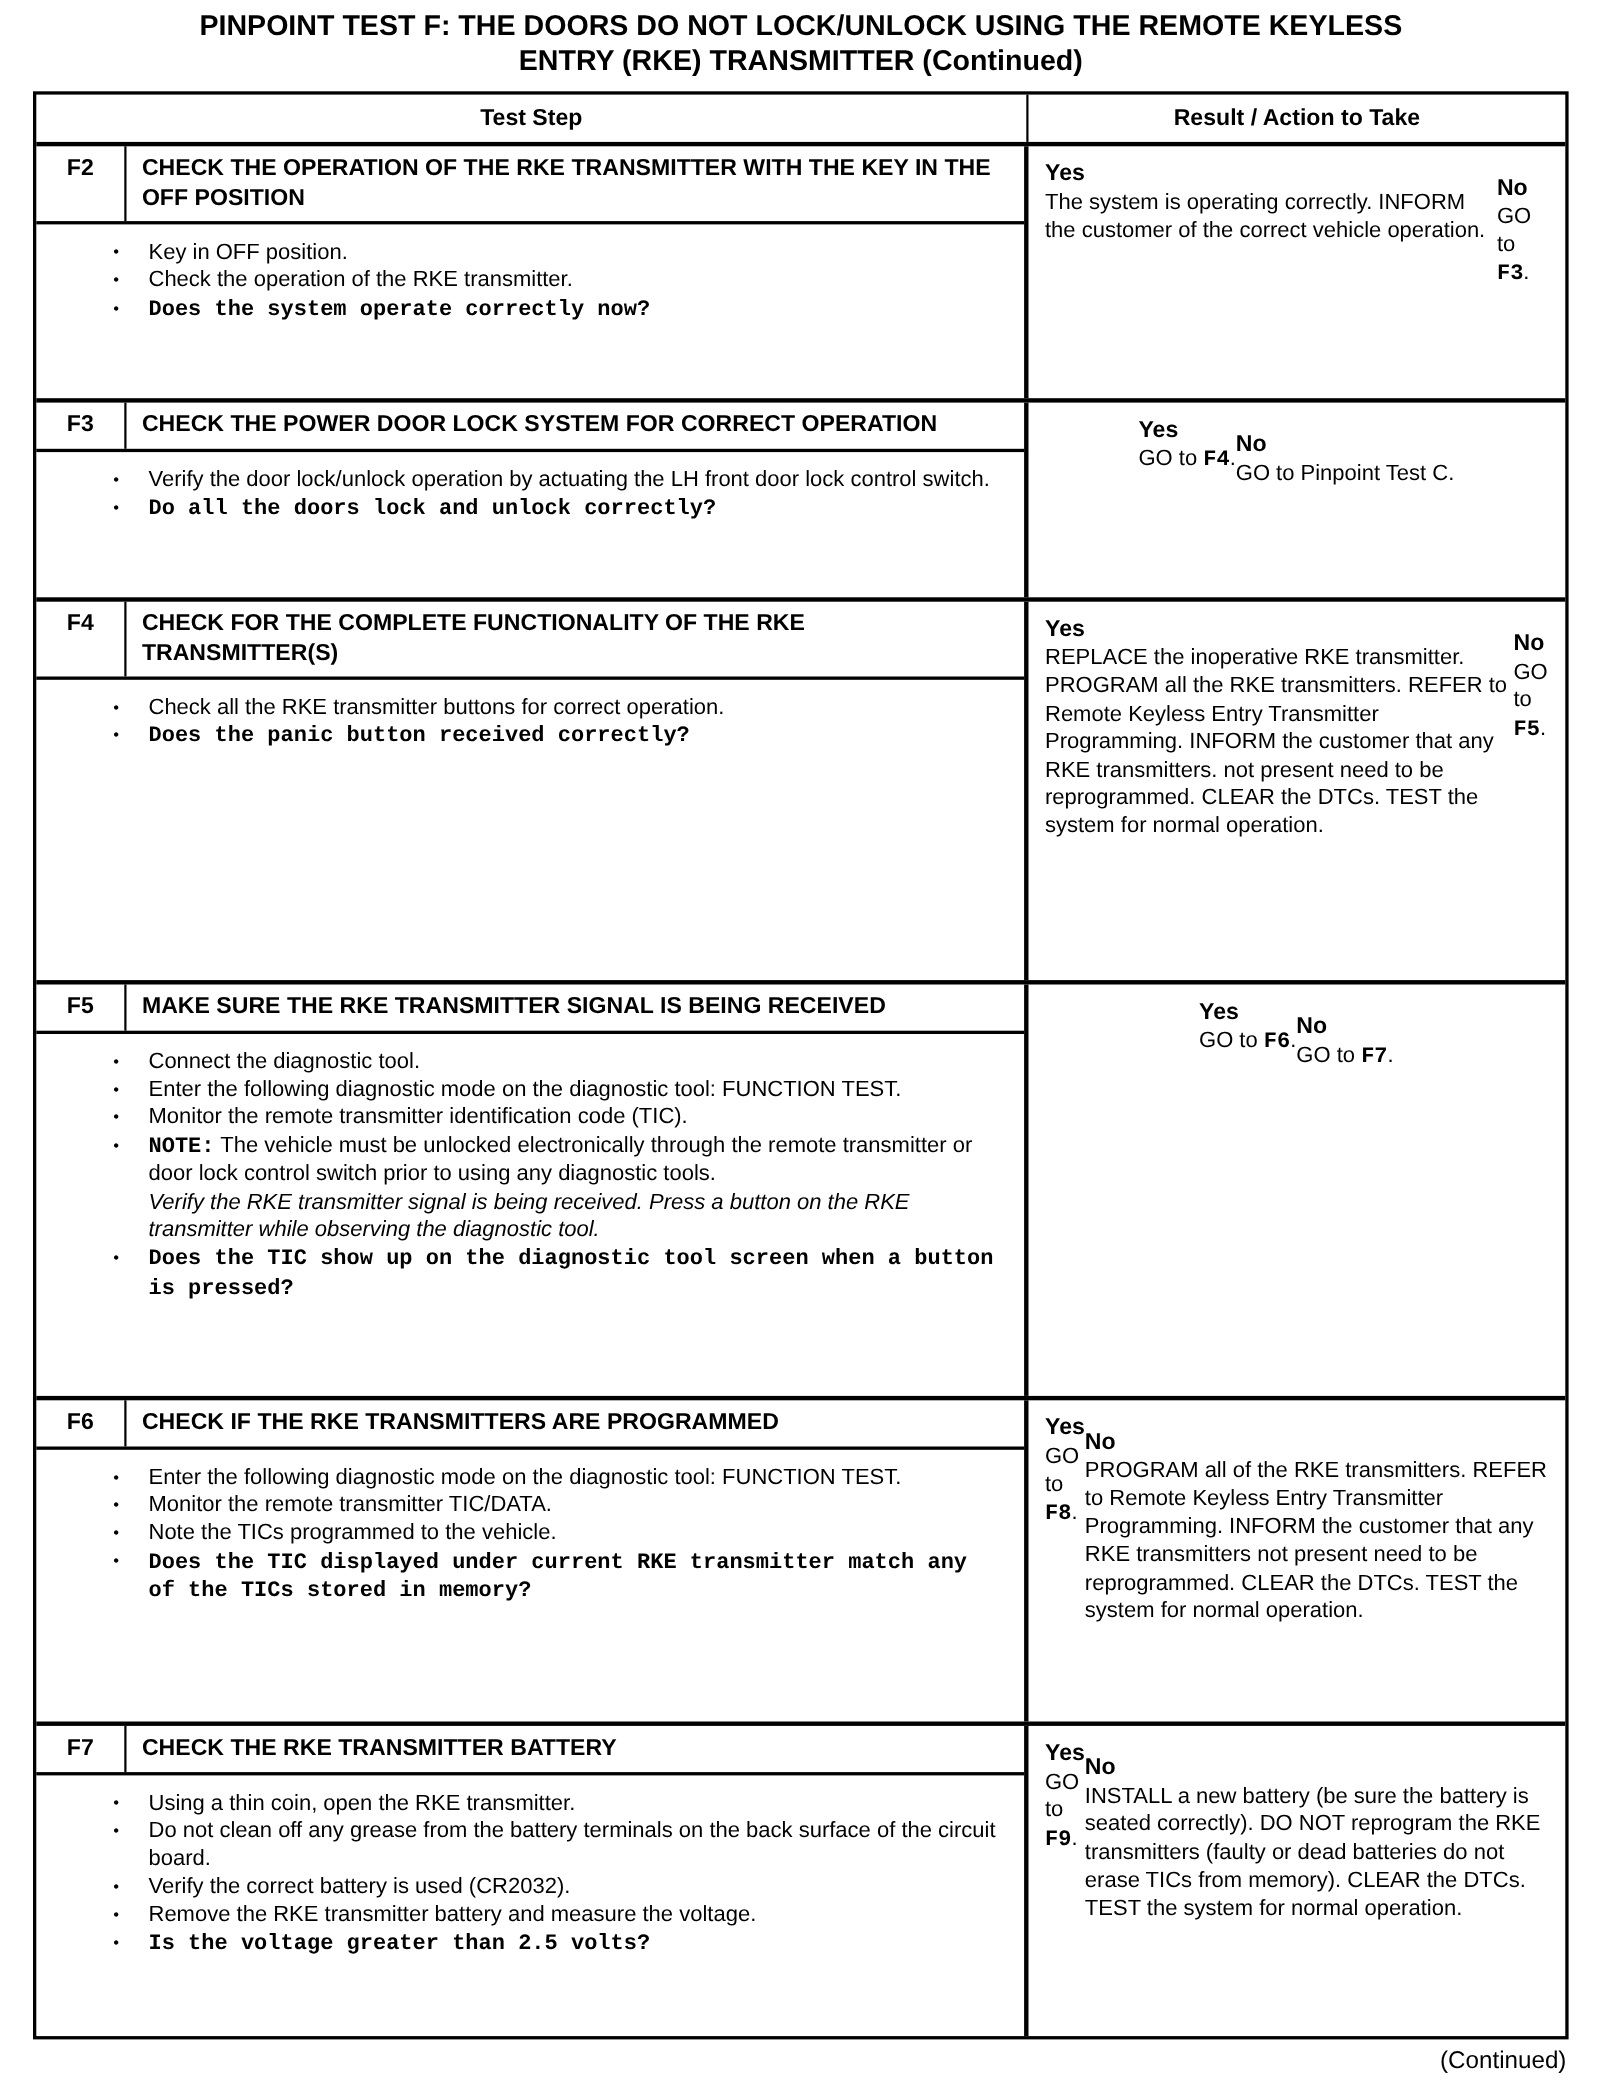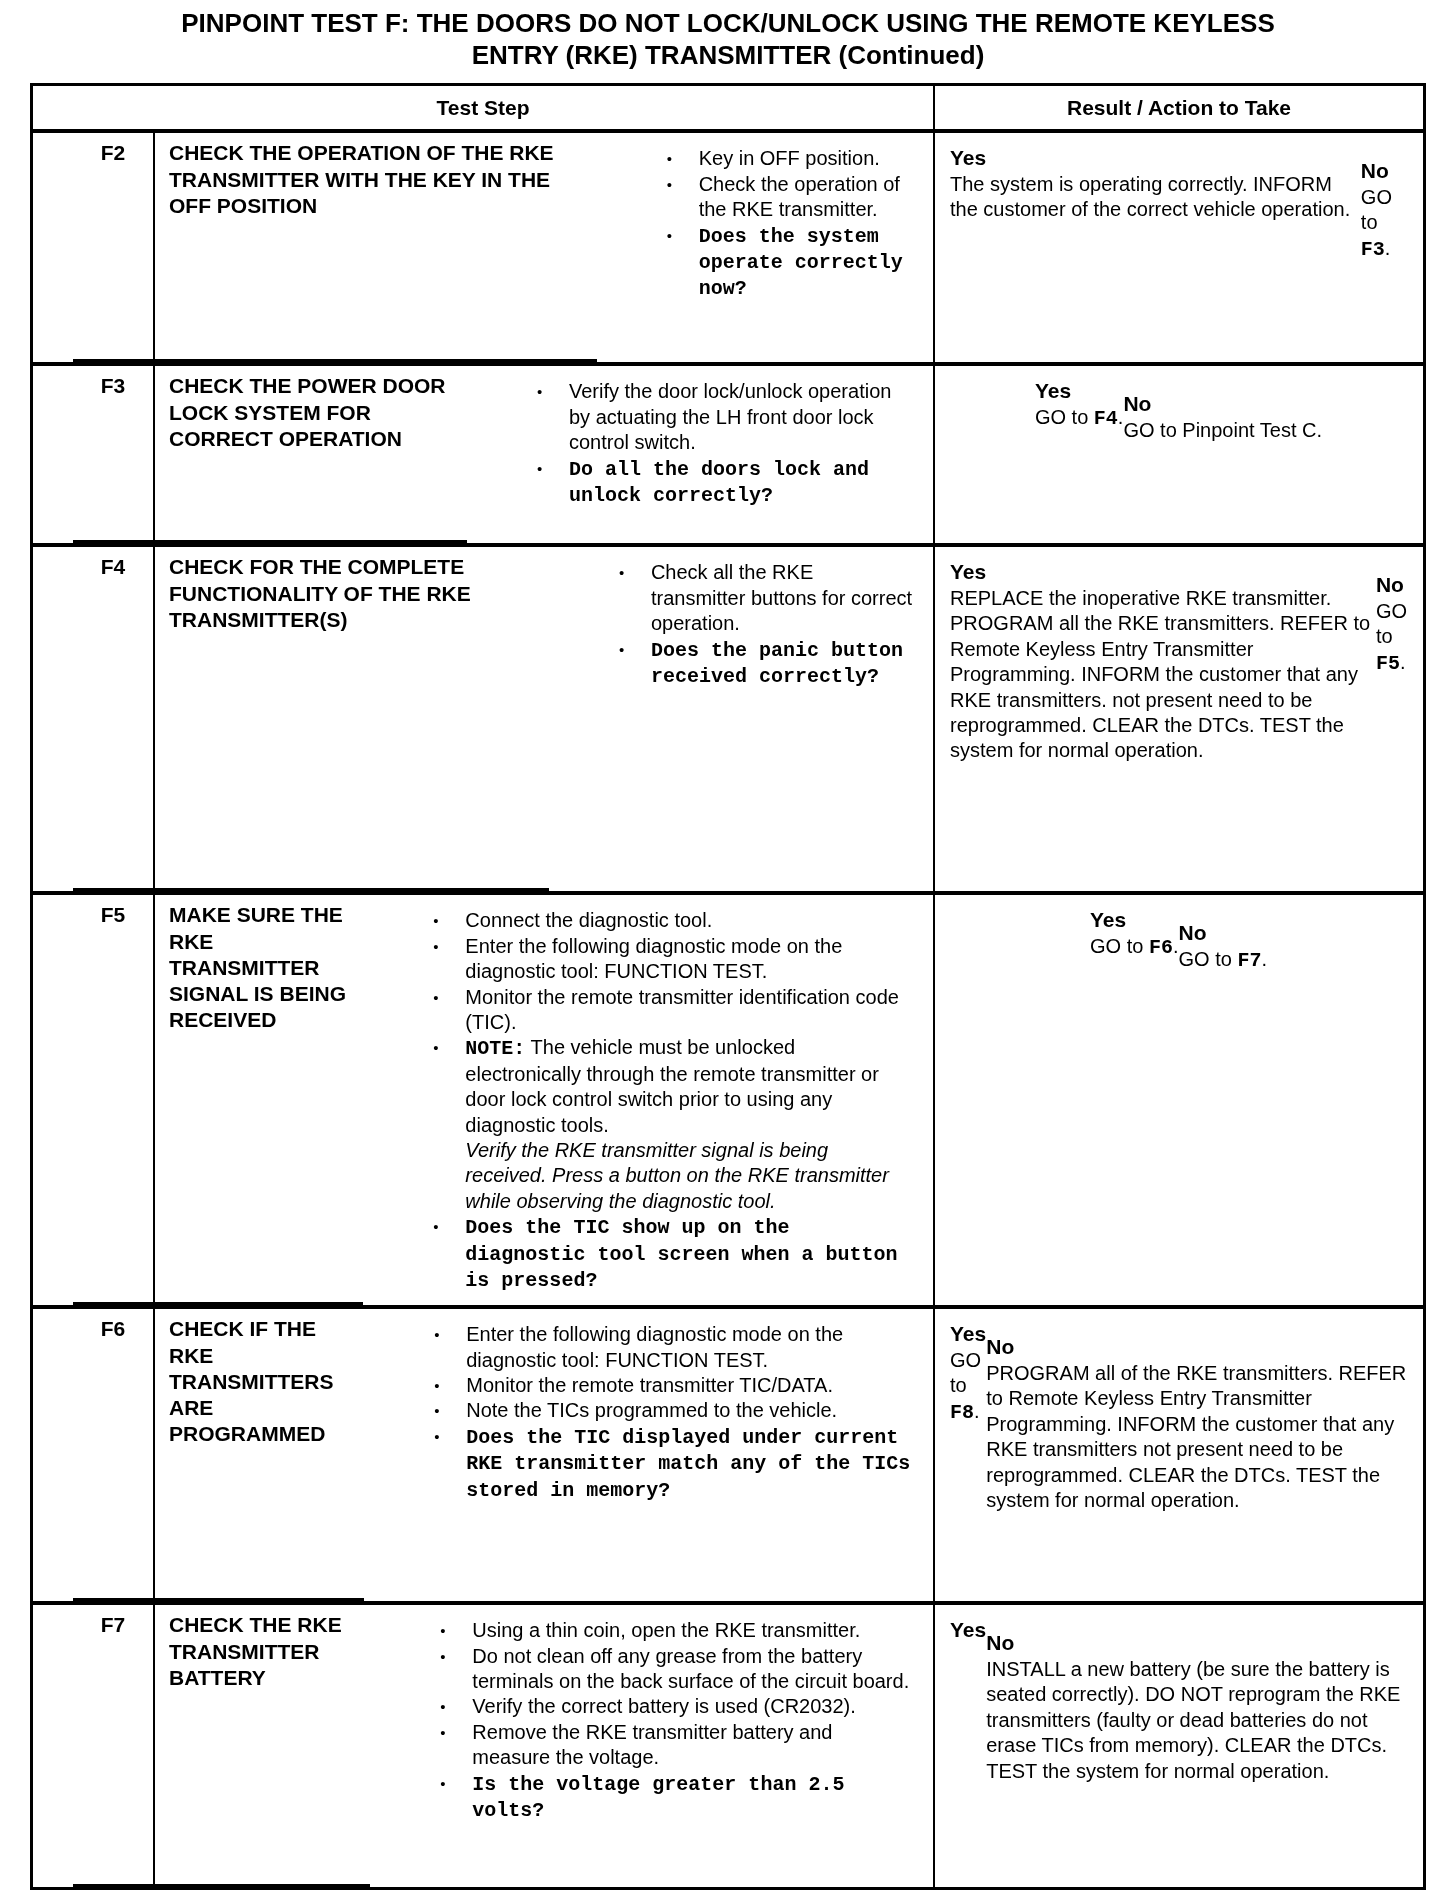--- a/index.html
+++ b/index.html
@@ -32,24 +32,23 @@
     padding: 10px 6px 9px 6px;
   }
   .th-test { flex: 0 0 902px; border-right: 2px solid #000; }
   .th-result { flex: 1; }
   .test-block {
     display: flex;
     border-top: 4px solid #000;
   }
   .block-left {
     flex: 0 0 902px;
-    border-right: 2px solid #000000;
+    border-right: 4px solid #000000;
     display: flex;
-    flex-direction: row;
-    padding-left: 40px;
+    flex-direction: column;
   }
   .row-head {
     display: flex;
     border-bottom: 3px solid #000;
   }
   .row-num {
     flex: 0 0 82px;
     border-right: 2px solid #000;
     font-weight: 700;
     font-size: 21px;
@@ -304,20 +303,21 @@
             </div>
             <div class="step">
               <span class="bullet">•</span>
               <span class="step-text"><span class="b">Is the voltage greater than 2.5 volts?</span></span>
             </div>
           </div>
         </div>
         <div class="block-right">
           <div class="result-group">
             <div class="result-answer">Yes</div>
+            <div class="result-action"><span>GO to </span><span class="b">F9</span><span>.</span></div>
           </div>
           <div class="result-group">
             <div class="result-answer">No</div>
             <div class="result-action"><span>INSTALL a new battery (be sure the battery is seated correctly). DO NOT reprogram the RKE transmitters (faulty or dead batteries do not erase TICs from memory). CLEAR the DTCs. TEST the system for normal operation.</span></div>
           </div>
         </div>
       </div>
     </div>
 </div>
 

